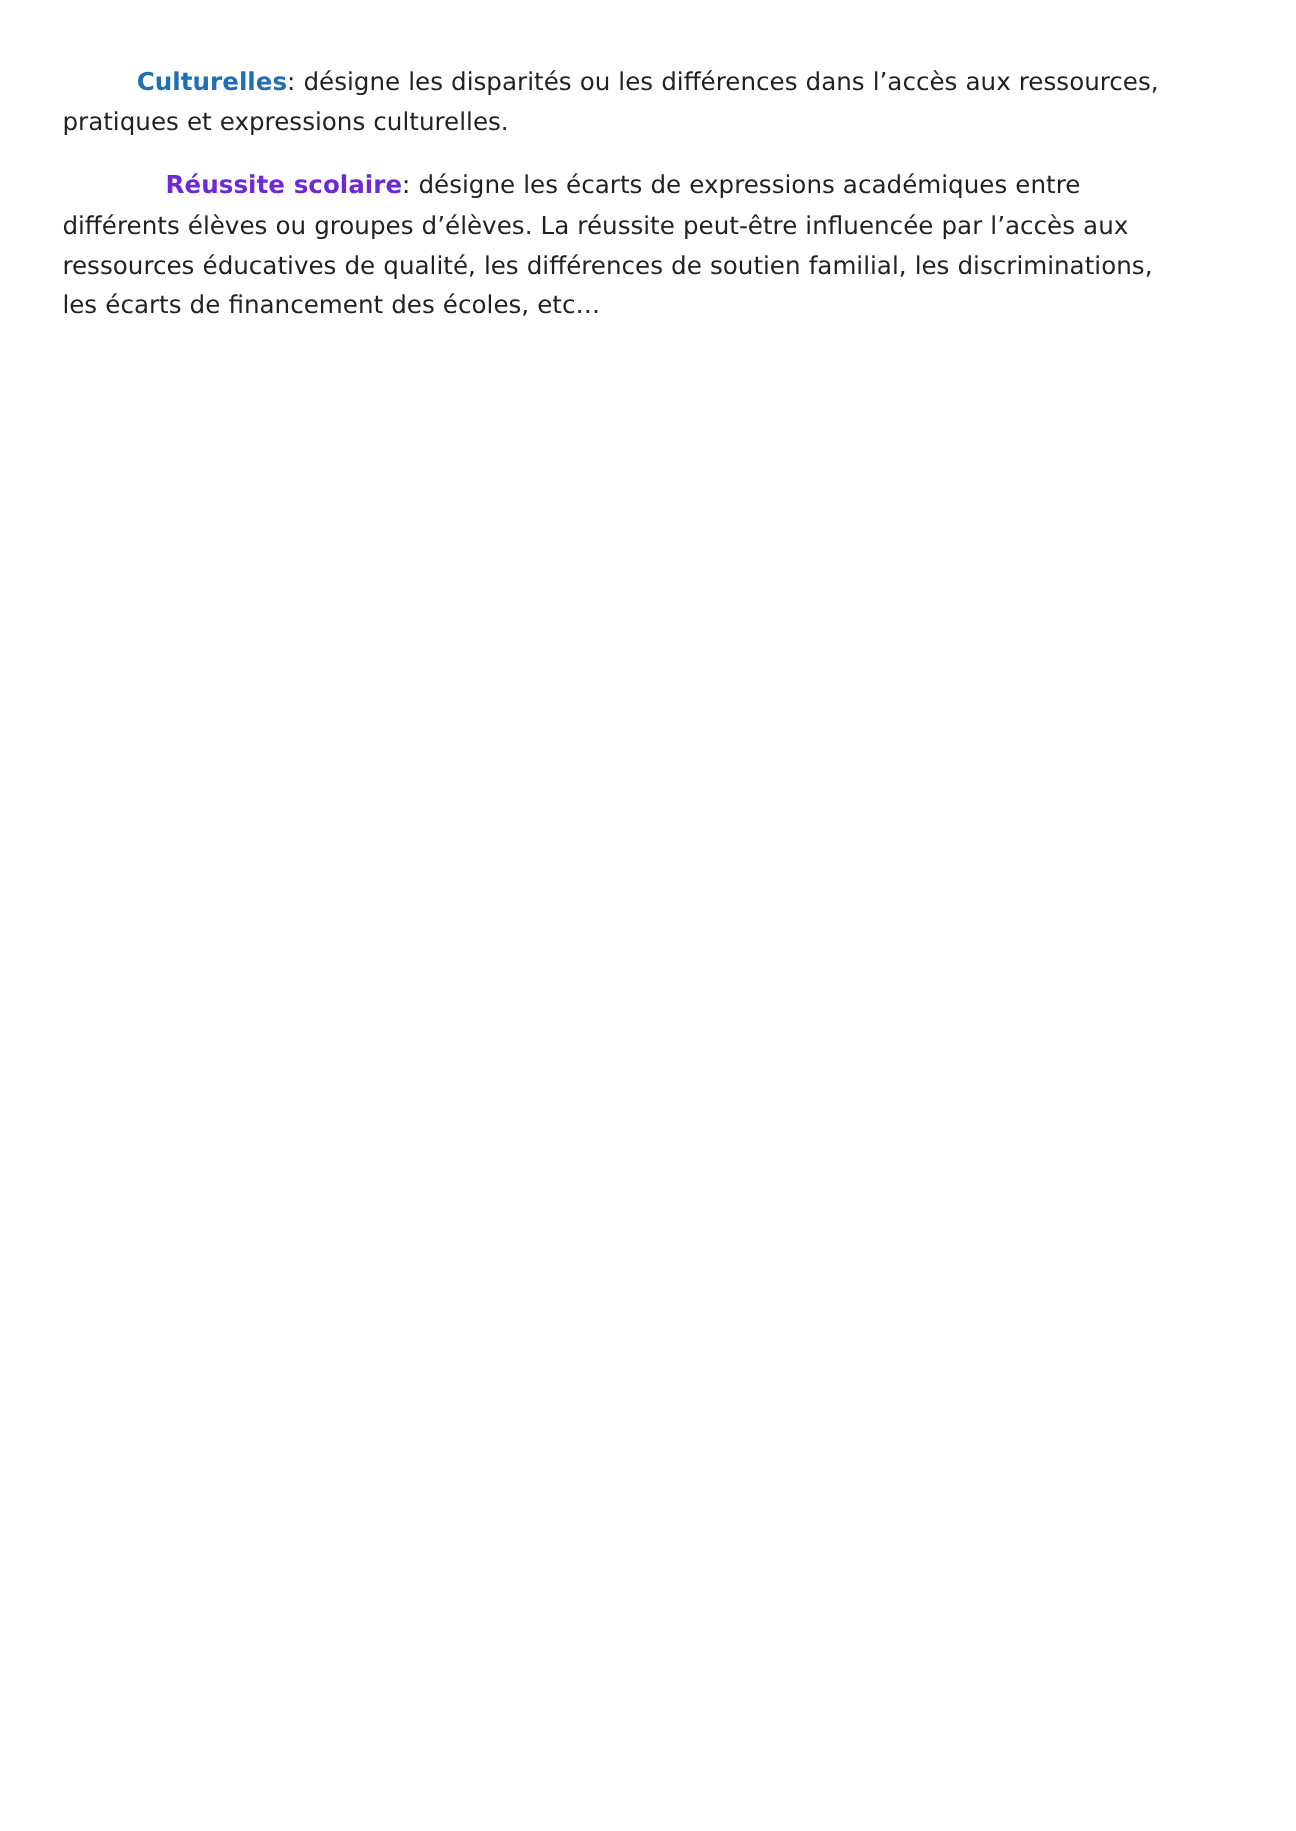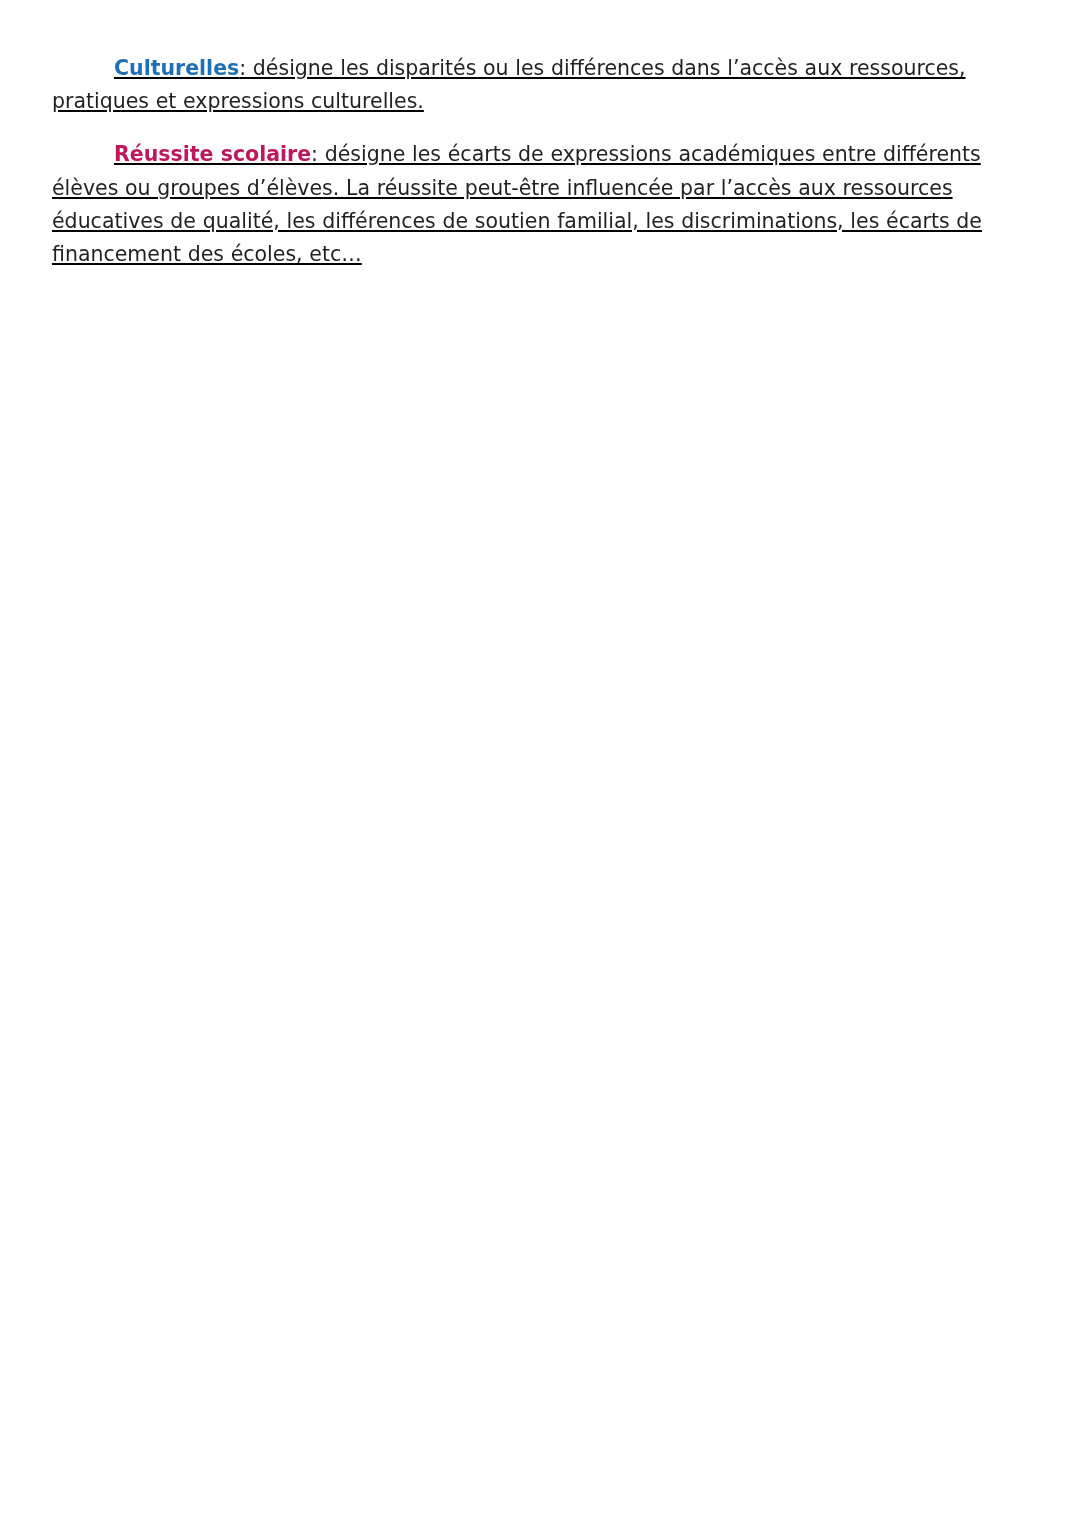--- a/index.html
+++ b/index.html
@@ -13,41 +13,41 @@
     height: 1526px;
     background: #ffffff;
     font-family: "DejaVu Sans", sans-serif;
     overflow: hidden;
   }
   .content {
     position: absolute;
     left: 52px;
     top: 52px;
     width: 932px;
-    text-decoration: underline;
   }
   .para {
     margin: 0 0 20px 0;
     font-size: 20.5px;
     line-height: 1.62;
     color: #231f20;
     text-align: left;
     word-spacing: 0.2px;
   }
   .para .indent {
     display: inline-block;
     width: 62px;
   }
   .term-blue {
     color: #1f6fb5;
     font-weight: bold;
   }
   .term-pink {
-    color: #be185d;
+    color: #6d28d9;
     font-weight: bold;
+    margin-left: 24px;
   }
 </style>
 </head>
 <body>
 
 <div class="page">
   <div class="content">
 
     <p class="para">
       <span class="indent"></span><span class="term-blue">Culturelles</span><span>: désigne les disparités ou les différences dans l’accès aux ressources, pratiques et expressions culturelles.</span>

